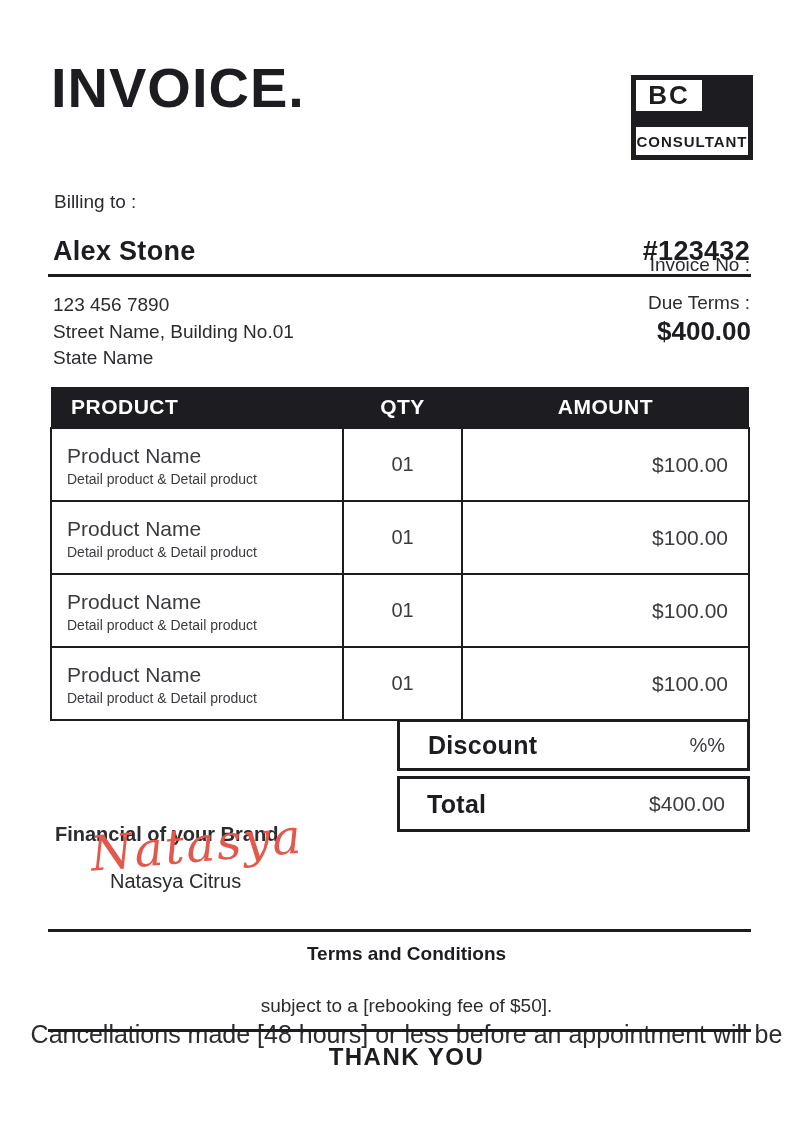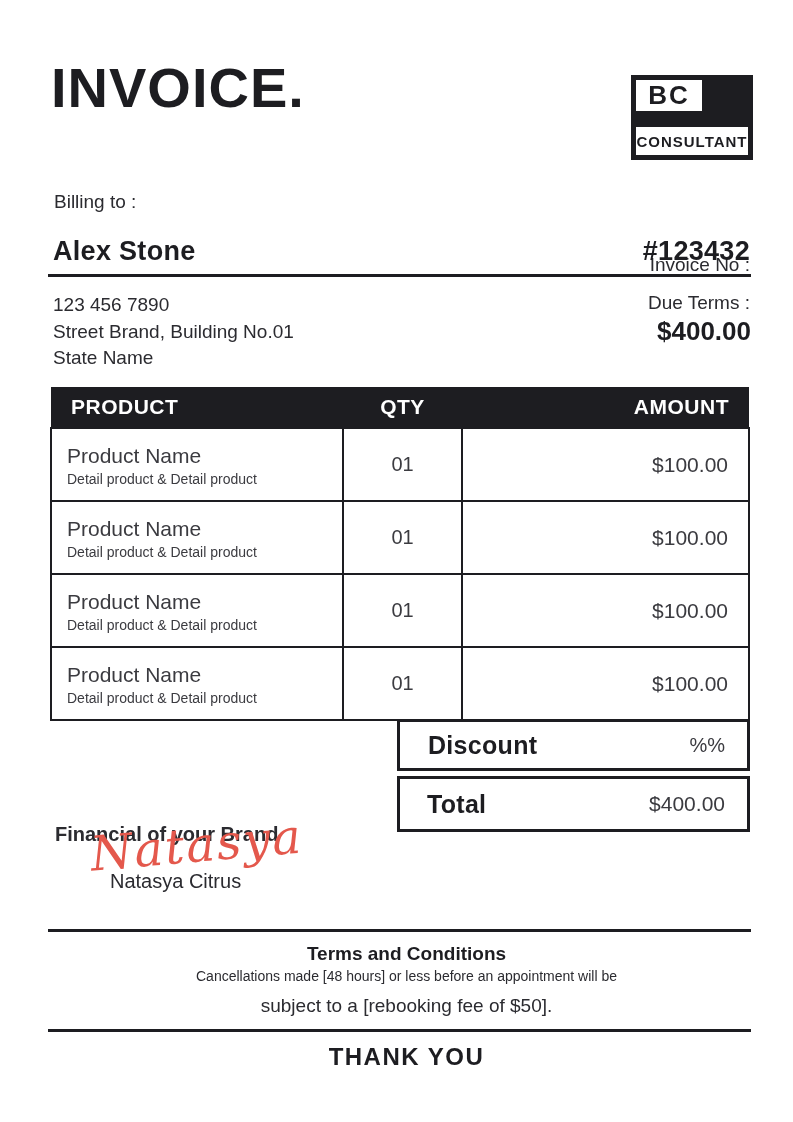--- a/index.html
+++ b/index.html
@@ -55,21 +55,21 @@
   .items col.c-product { width:293px; }
   .items col.c-qty { width:119px; }
   .items col.c-amount { width:288px; }
   .items th {
     background:#1d1d21; color:#ffffff;
     font-size:21px; font-weight:700; letter-spacing:0.5px;
     height:41px; padding:0 20px;
   }
   .items th.h-product { text-align:left; }
   .items th.h-qty { text-align:center; }
-  .items th.h-amount { text-align:right; }
+  .items th.h-amount { text-align:center; }
   .items td {
     border:2.5px solid #1d1d21;
     height:73px; vertical-align:middle;
     color:#3b3b40;
   }
   .cell-product { padding-left:15px; }
   .product-name { font-size:21px; line-height:25px; color:#3b3b40; }
   .product-detail { font-size:14px; margin-top:3px; color:#3b3b40; }
   .cell-qty { text-align:center; font-size:20px; }
   .cell-amount { text-align:right; padding-right:20px; font-size:21px; }
@@ -96,21 +96,21 @@
     transform:rotate(-5deg); transform-origin:left top;
     pointer-events:none;
   }
   .signer { left:110px; top:870px; font-size:20px; color:#2b2b30; }
 
   
   .divider-2 { left:48px; top:929px; width:703px; }
   .divider-3 { left:48px; top:1029px; width:703px; }
   .centered { left:0; right:0; text-align:center;padding-left:20px; }
   .terms-title { top:943px; font-size:19px; font-weight:700; color:#1d1d21; }
-  .terms-line-1 { top:968px; font-size:14px; color:#2b2b30; }
+  .terms-line-1 { top:1020px; font-size:25px; color:#2b2b30; }
   .terms-line-2 { top:995px; font-size:19px; color:#2b2b30; }
   .thank-you { top:1043px; font-size:24px; font-weight:800; letter-spacing:1.5px; color:#1d1d21; }
 </style>
 </head>
 <body>
 
 <div class="page">
 
   <div class="abs title">INVOICE.</div>
 
@@ -123,21 +123,21 @@
 
   <div class="abs label billing-label">Billing to :</div>
   <div class="abs big-name billing-name">Alex Stone</div>
   <div class="abs label invno-label">Invoice No :</div>
   <div class="abs big-name invno-value">#123432</div>
 
   <div class="abs divider divider-1"></div>
 
   <div class="abs contact">
     <div>123 456 7890</div>
-    <div>Street Brand, Building No.01</div>
+    <div>Street Name, Building No.01</div>
     <div>State Name</div>
   </div>
   <div class="abs label due-label">Due Terms :</div>
   <div class="abs due-value">$400.00</div>
 
   <table class="abs items">
     <colgroup>
         <col class="c-product">
         <col class="c-qty">
         <col class="c-amount">

